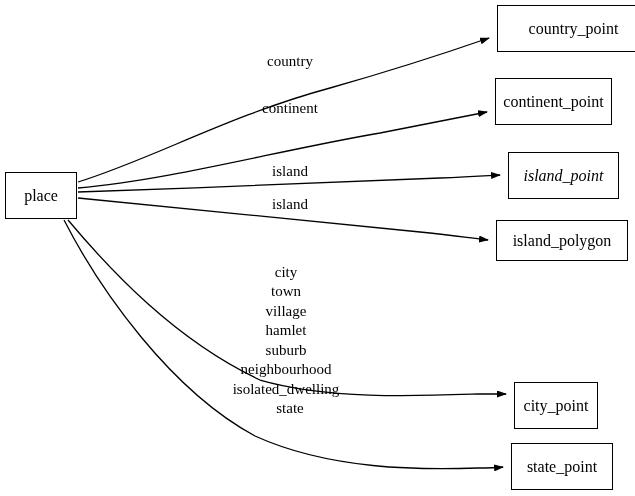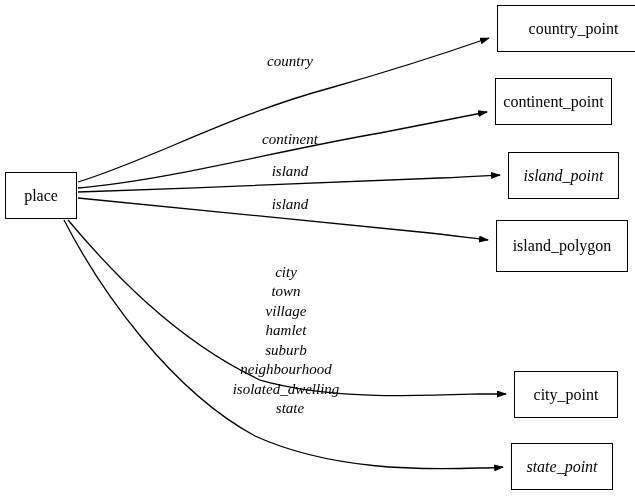--- a/index.html
+++ b/index.html
@@ -41,21 +41,20 @@
     line-height: 1;
     white-space: nowrap;
   }
   .edge-label {
     position: absolute;
     font-size: 15px;
     line-height: 19px;
     text-align: center;
     white-space: pre;
     color: #000000;
-    font-style: italic;
   }
   .edge-label.multi {
     line-height: 19.5px;
   }
 </style>
 </head>
 <body>
 
 <div id="canvas">
 
@@ -81,33 +80,33 @@
       </div>
       <div class="node-box" style="left: 497px; top: 5px; width: 153px; height: 47px;">
         <span>country_point</span>
       </div>
       <div class="node-box" style="left: 495px; top: 78px; width: 117px; height: 47px;">
         <span>continent_point</span>
       </div>
       <div class="node-box" style="left: 508px; top: 152px; width: 111px; height: 47px; font-style: italic;">
         <span>island_point</span>
       </div>
-      <div class="node-box" style="left: 496px; top: 220px; width: 132px; height: 52px;">
+      <div class="node-box" style="left: 496px; top: 220px; width: 132px; height: 41px;">
         <span>island_polygon</span>
       </div>
-      <div class="node-box" style="left: 514px; top: 371px; width: 104px; height: 47px;">
+      <div class="node-box" style="left: 514px; top: 382px; width: 84px; height: 47px;">
         <span>city_point</span>
       </div>
-      <div class="node-box" style="left: 511px; top: 443px; width: 102px; height: 47px; font-style: italic;">
+      <div class="node-box" style="left: 511px; top: 443px; width: 102px; height: 47px;">
         <span>state_point</span>
       </div>
     </div>
   <div id="labels-layer">
       <div class="edge-label" style="left: 180px; top: 52.25px; width: 220px;">country</div>
-      <div class="edge-label" style="left: 180px; top: 130px; width: 220px;">continent</div>
+      <div class="edge-label" style="left: 180px; top: 99px; width: 220px;">continent</div>
       <div class="edge-label" style="left: 180px; top: 162.25px; width: 220px;">island</div>
       <div class="edge-label" style="left: 180px; top: 195.25px; width: 220px;">island</div>
       <div class="edge-label multi" style="left: 176px; top: 234.75px; width: 220px; margin-top: 28px;">city
 town
 village
 hamlet
 suburb
 neighbourhood
 isolated_dwelling</div>
       <div class="edge-label" style="left: 180px; top: 399px; width: 220px; text-align: center;">state</div>

